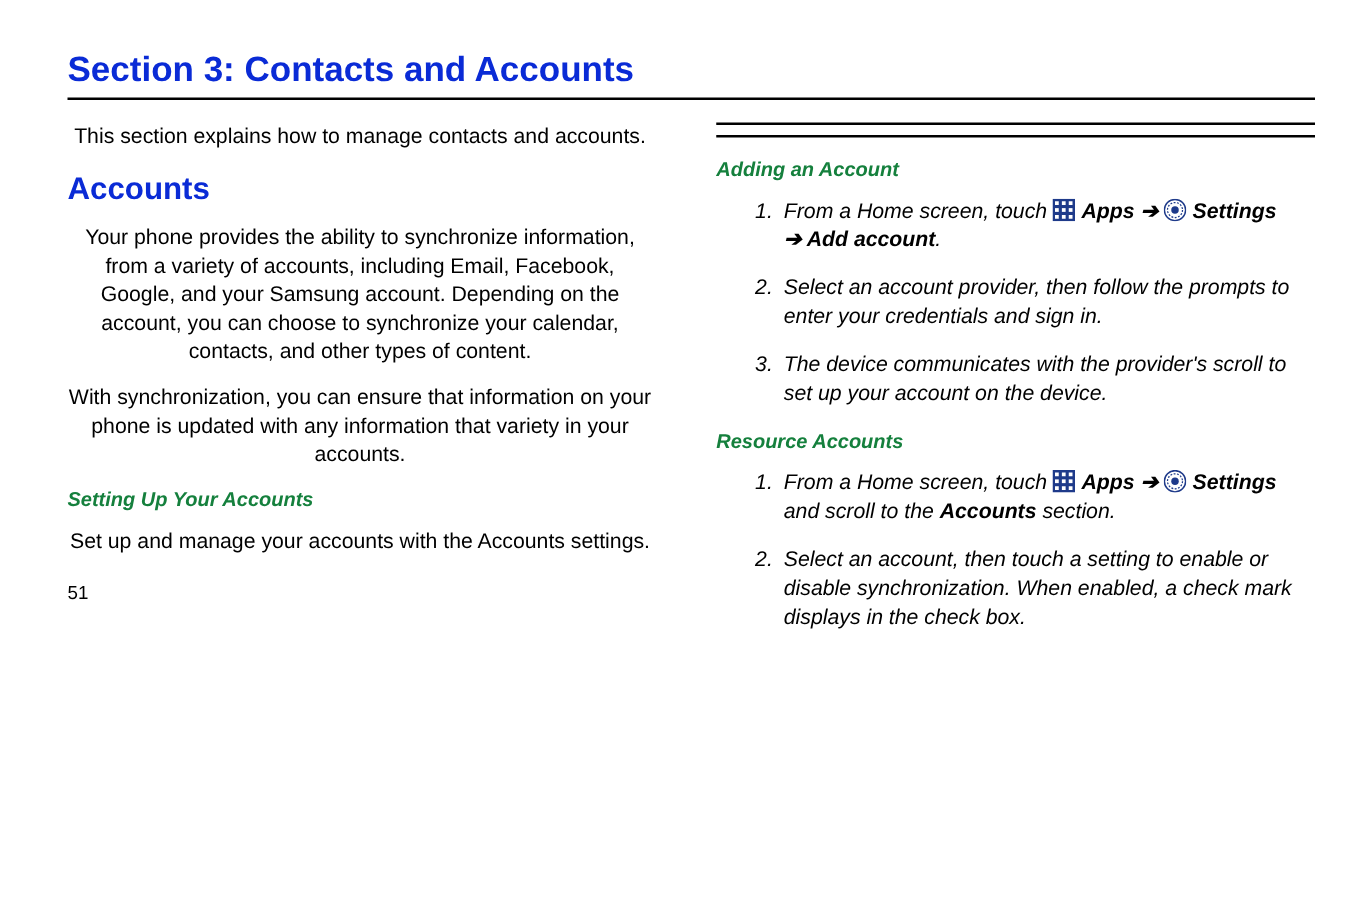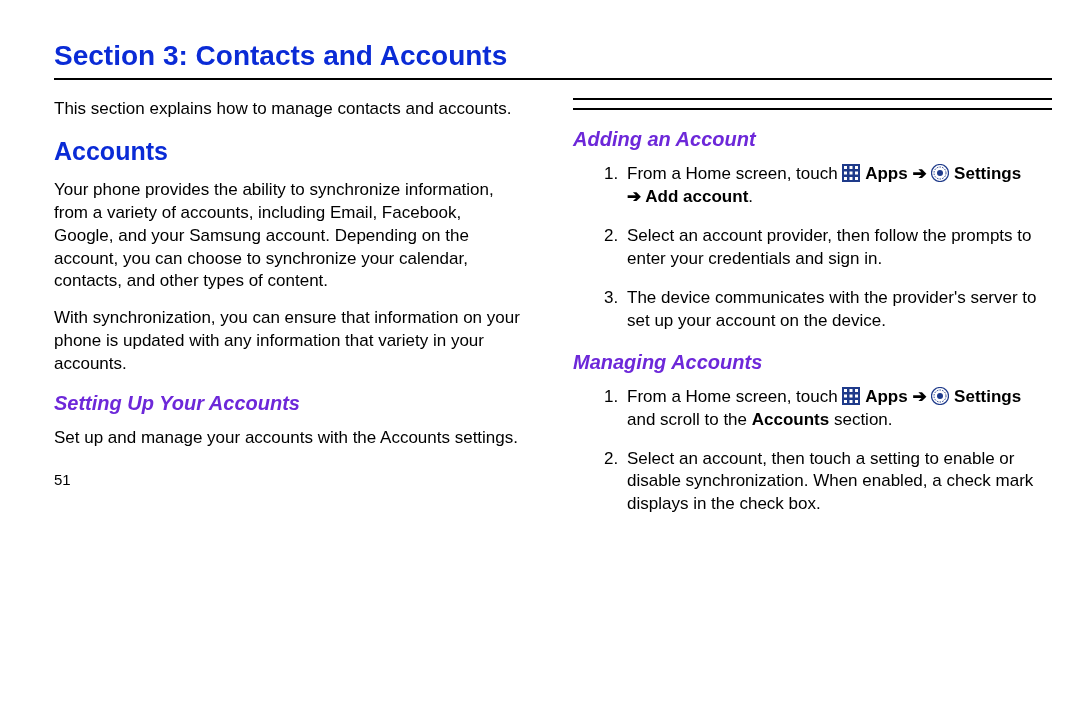--- a/index.html
+++ b/index.html
@@ -30,36 +30,37 @@
     display: flex;
     gap: 40px;
   }
   .col {
     flex: 1 1 0;
     font-size: 17px;
     line-height: 1.35;
   }
   .col p {
     margin: 0 11px 14px 0;
+    text-align: center;
   }
   .intro {
     margin: 0 0 20px 0;
     font-size: 17px;
   }
   .h-blue-bold-large {
     font-size: 25px;
     font-weight: 900;
     color: #0a2bd6;
     margin: 4px 0 10px 0;
   }
   .h-blue-ital {
-    font-size: 20px;
+    font-size: 16px;
     font-weight: 900;
     font-style: italic;
-    color: #6d28d9;
+    color: #15803d;
     margin: 6px 0 10px 0;
   }
   .link-blue {
     color: #0a2bd6;
     text-decoration: underline;
   }
   .tip-rule {
     border: none;
     border-top: 2px solid #000;
     margin: 0 0 8px 0;
@@ -72,20 +73,21 @@
   .tip-block {
     font-size: 17px;
     line-height: 1.35;
   }
   .tip-label {
     font-weight: bold;
   }
   ol {
     margin: 0 15px 10px 0;
     padding-left: 50px;
+    font-style: italic;
   }
   ol li {
     margin-bottom: 16px;
     padding-left: 4px;
   }
   .bolder { font-weight: bold; }
   .xref { font-style: italic; }
   .pgnum {
     margin-top: 20px;
     font-size: 15px;
@@ -153,24 +155,24 @@
           <span class="icon-settings">
             <svg viewBox="0 0 18 18" width="18" height="18">
               <circle cx="9" cy="9" r="8.5" fill="none" stroke="#1e3a8a" stroke-width="1.2"></circle>
               <circle cx="9" cy="9" r="6" fill="none" stroke="#1e3a8a" stroke-width="1" stroke-dasharray="1.5 1.2"></circle>
               <circle cx="9" cy="9" r="3" fill="#1e3a8a"></circle>
             </svg>
           </span>
           <span class="bolder">Settings</span><span class="bolder"> ➔ </span><span class="bolder">Add account</span><span>.</span>
         </li>
         <li>Select an account provider, then follow the prompts to enter your credentials and sign in.</li>
-        <li>The device communicates with the provider's server to set up your account on the device.</li>
+        <li>The device communicates with the provider's scroll to set up your account on the device.</li>
       </ol>
 
-      <div class="h-blue-ital">Managing Accounts</div>
+      <div class="h-blue-ital">Resource Accounts</div>
       <ol>
         <li>
           <span>From a Home screen, touch </span>
           <span class="icon-apps">
             <svg viewBox="0 0 18 18" width="18" height="18">
               <rect x="0" y="0" width="18" height="18" fill="#1e3a8a"></rect>
               <g fill="#fff">
                 <rect x="2" y="2" width="3" height="3"></rect>
                   <rect x="7.5" y="2" width="3" height="3"></rect>
                   <rect x="13" y="2" width="3" height="3"></rect>

